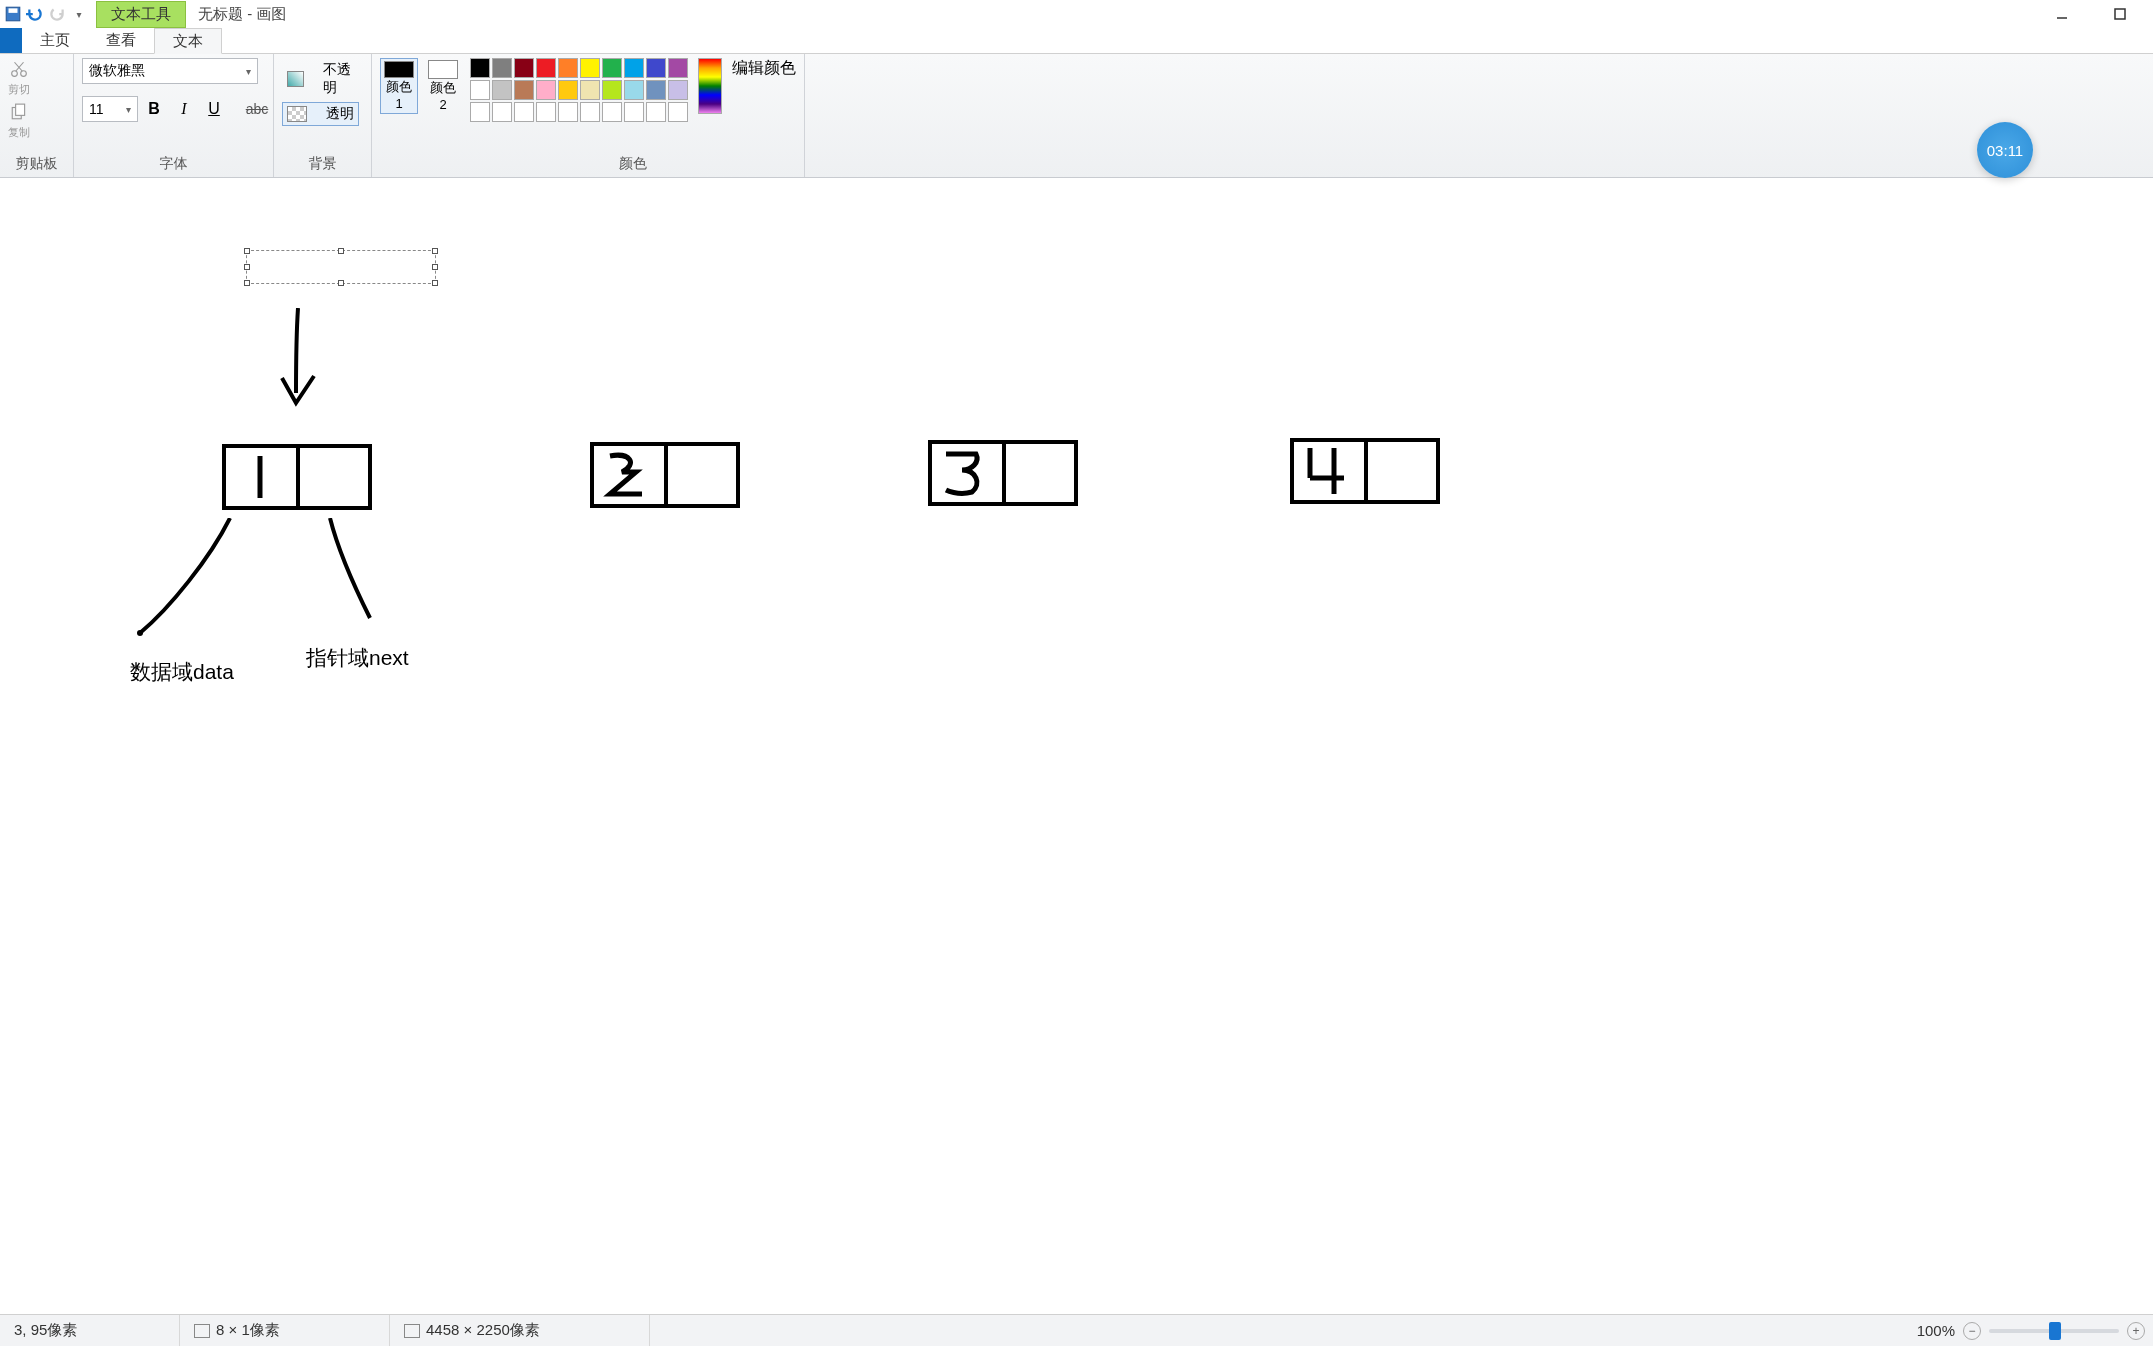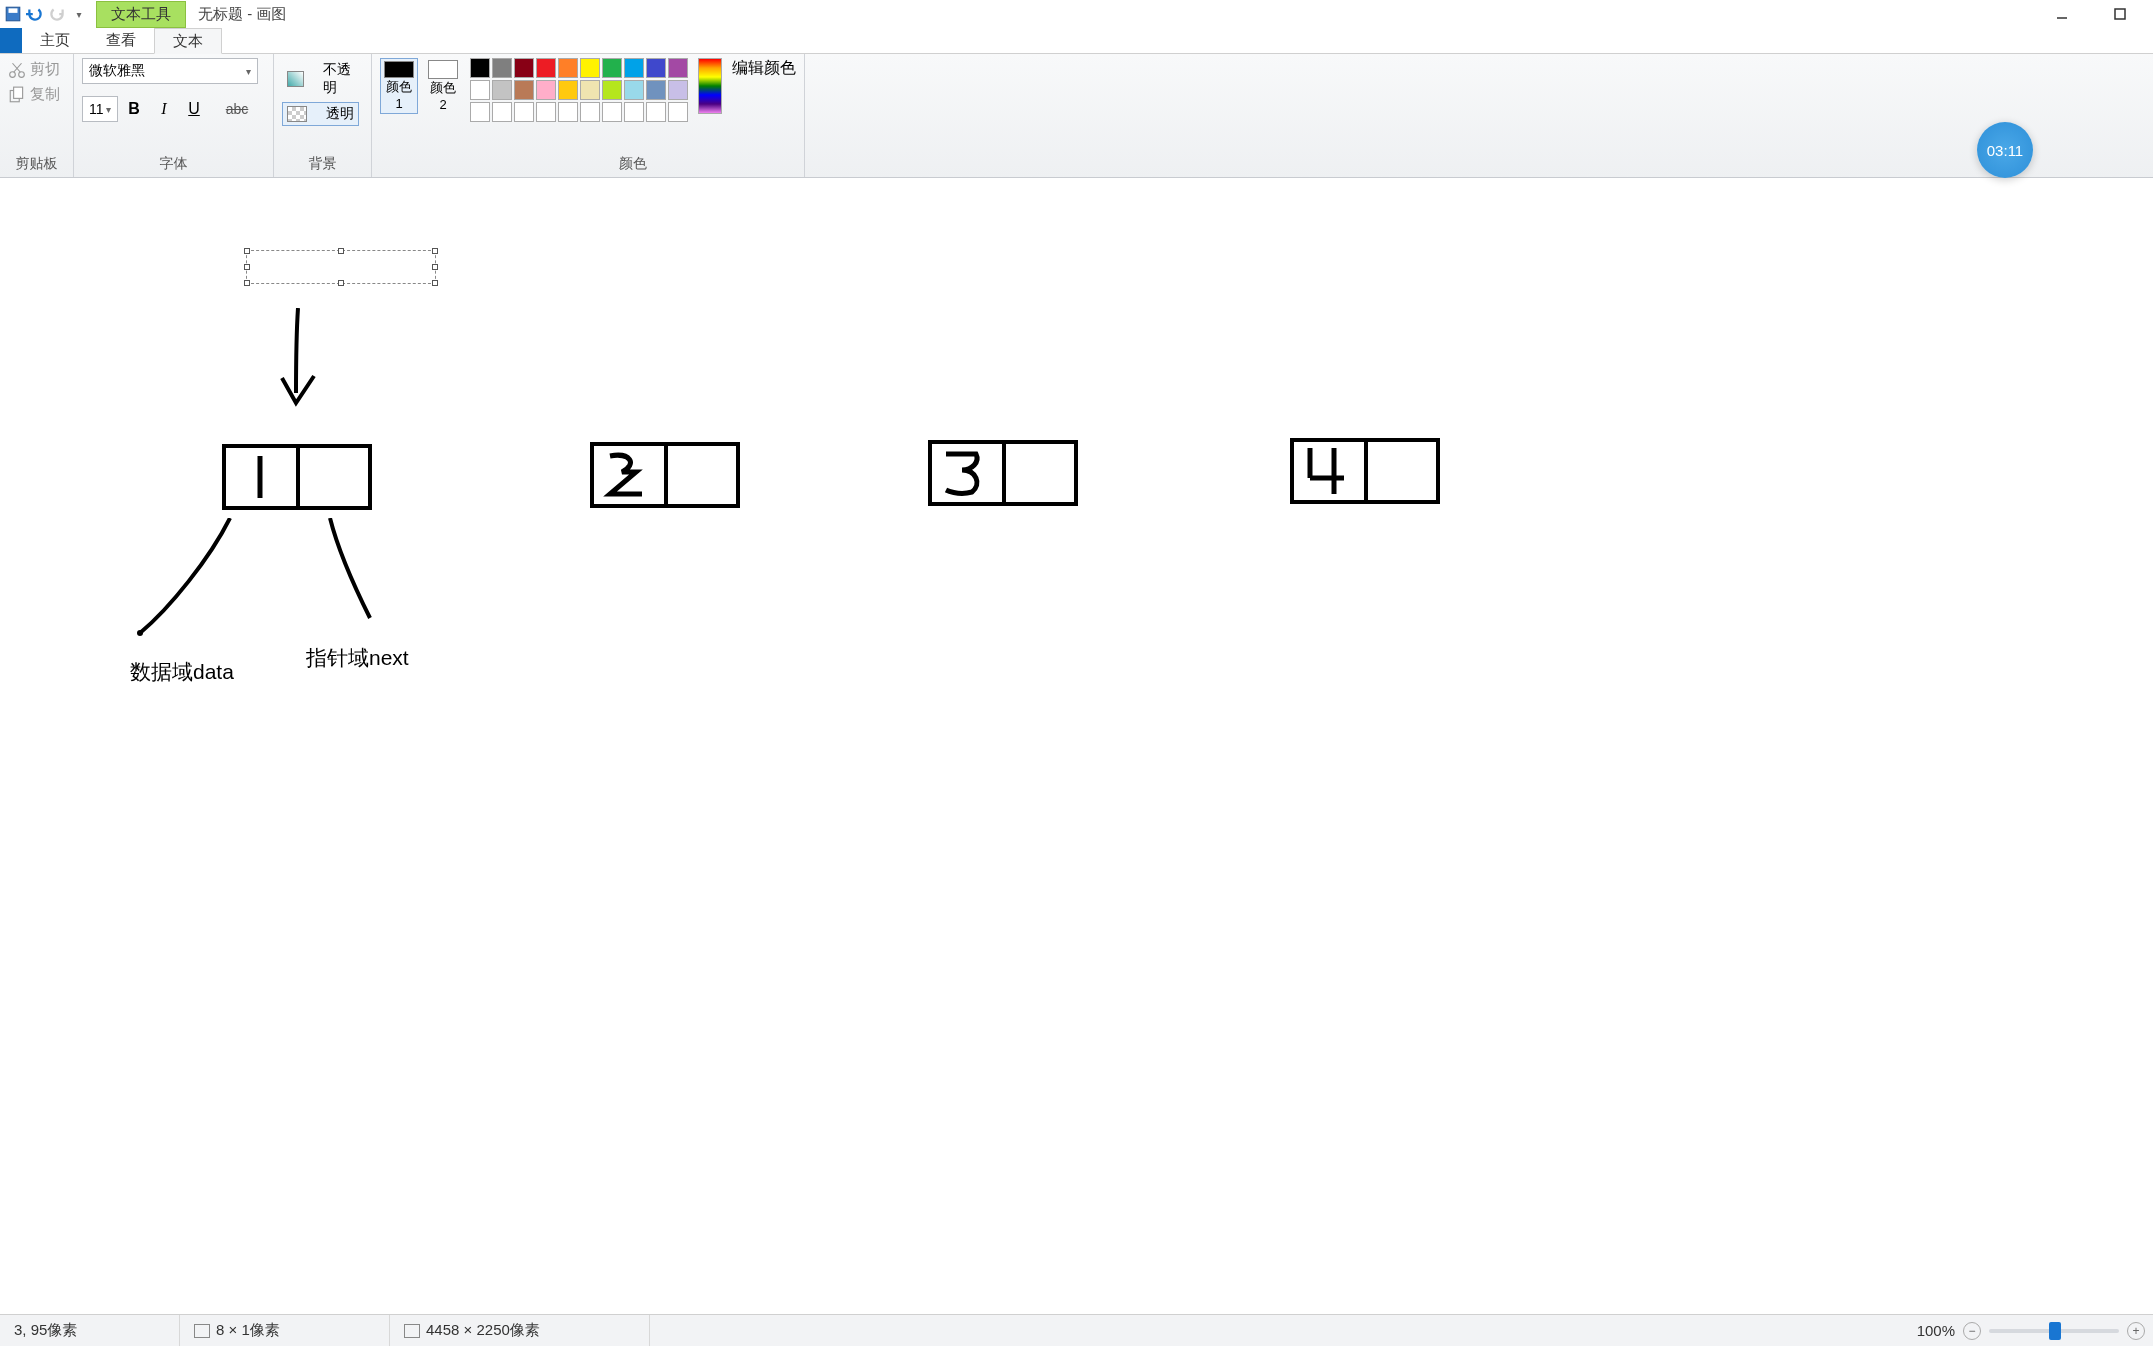--- a/index.html
+++ b/index.html
@@ -21,27 +21,27 @@
 .tab { padding: 4px 18px; font-size: 15px; color: #333; height: 26px; display: flex; align-items: center; }
 .tab.active { background: #f5f6f7; border: 1px solid #d0d0d0; border-bottom: 1px solid #f5f6f7; position: relative; top: 1px; }
 
 
 .ribbon { height: 124px; background: linear-gradient(#f8f9fa, #eef0f2); border-bottom: 1px solid #c8cbd0; display: flex; }
 .group { border-right: 1px solid #d0d3d8; padding: 4px 8px 2px 8px; display: flex; flex-direction: column; justify-content: space-between; }
 .group-label { text-align: center; font-size: 14px; color: #555; padding: 2px 0; }
 .group-body { flex: 1; display: flex; align-items: flex-start; gap: 6px; }
 
 
-.clip-item { display: flex; align-items: center; gap: 4px; color: #999; font-size: 15px; padding: 2px 0; }
+.clip-item { display: flex; align-items: center; gap: 4px; color: #999; font-size: 11px; padding: 2px 0; flex-direction: column; }
 .clip-item svg { width: 18px; height: 18px; }
 
 
 .font-row1 { display: flex; gap: 4px; margin-bottom: 6px; }
 .font-select { width: 176px; height: 26px; border: 1px solid #b8bcc2; background: #fff; font-size: 14px; padding: 0 6px; display: flex; align-items: center; justify-content: space-between; }
-.size-select { width: 36px; height: 26px; border: 1px solid #b8bcc2; background: #fff; font-size: 14px; padding: 0 6px; display: flex; align-items: center; justify-content: space-between; }
+.size-select { width: 56px; height: 26px; border: 1px solid #b8bcc2; background: #fff; font-size: 14px; padding: 0 6px; display: flex; align-items: center; justify-content: space-between; }
 .font-row2 { display: flex; gap: 2px; align-items: center; }
 .fmt-btn { width: 28px; height: 26px; display: flex; align-items: center; justify-content: center; font-size: 16px; border: 1px solid transparent; }
 .fmt-btn.bold { font-weight: 900; }
 .fmt-btn.italic { font-style: italic; font-family: serif; }
 .fmt-btn.underline { text-decoration: underline; }
 .fmt-btn.strike { text-decoration: line-through; font-size: 14px; color: #555; margin-left: 13px; }
 
 
 .bg-opt { display: flex; align-items: center; gap: 19px; font-size: 14px; padding: 2px 4px; border: 1px solid transparent; }
 .bg-opt.selected { border: 1px solid #7fa8d8; background: #e6f0fa; }

